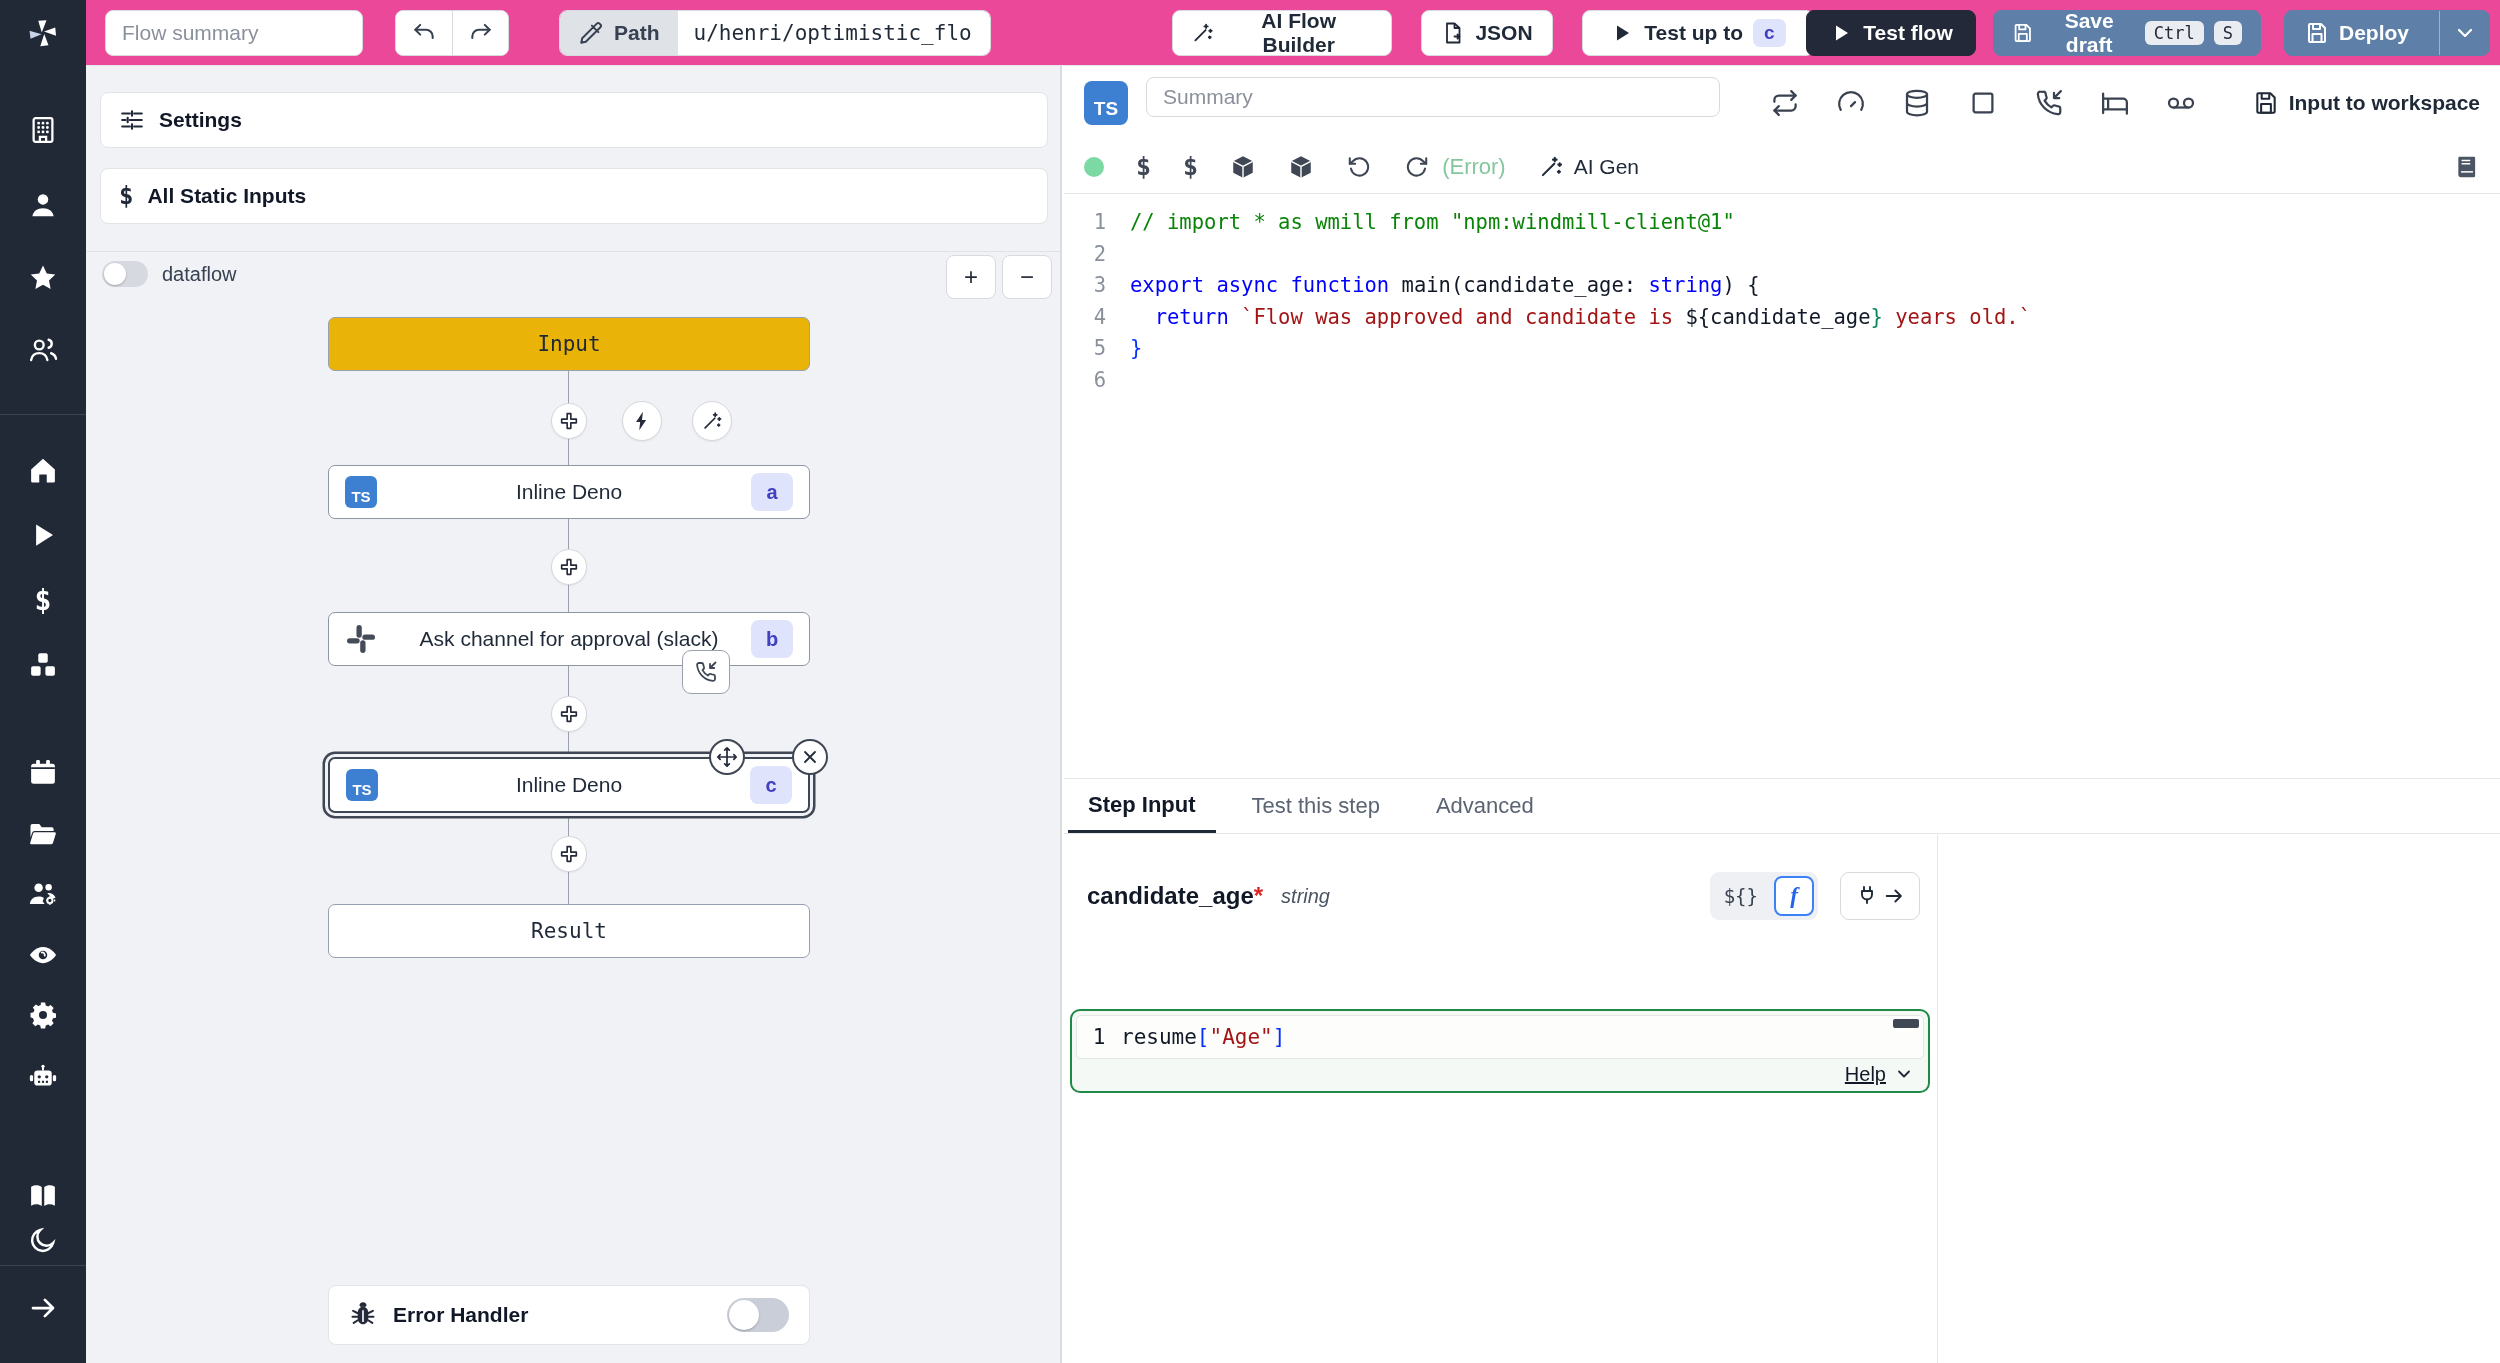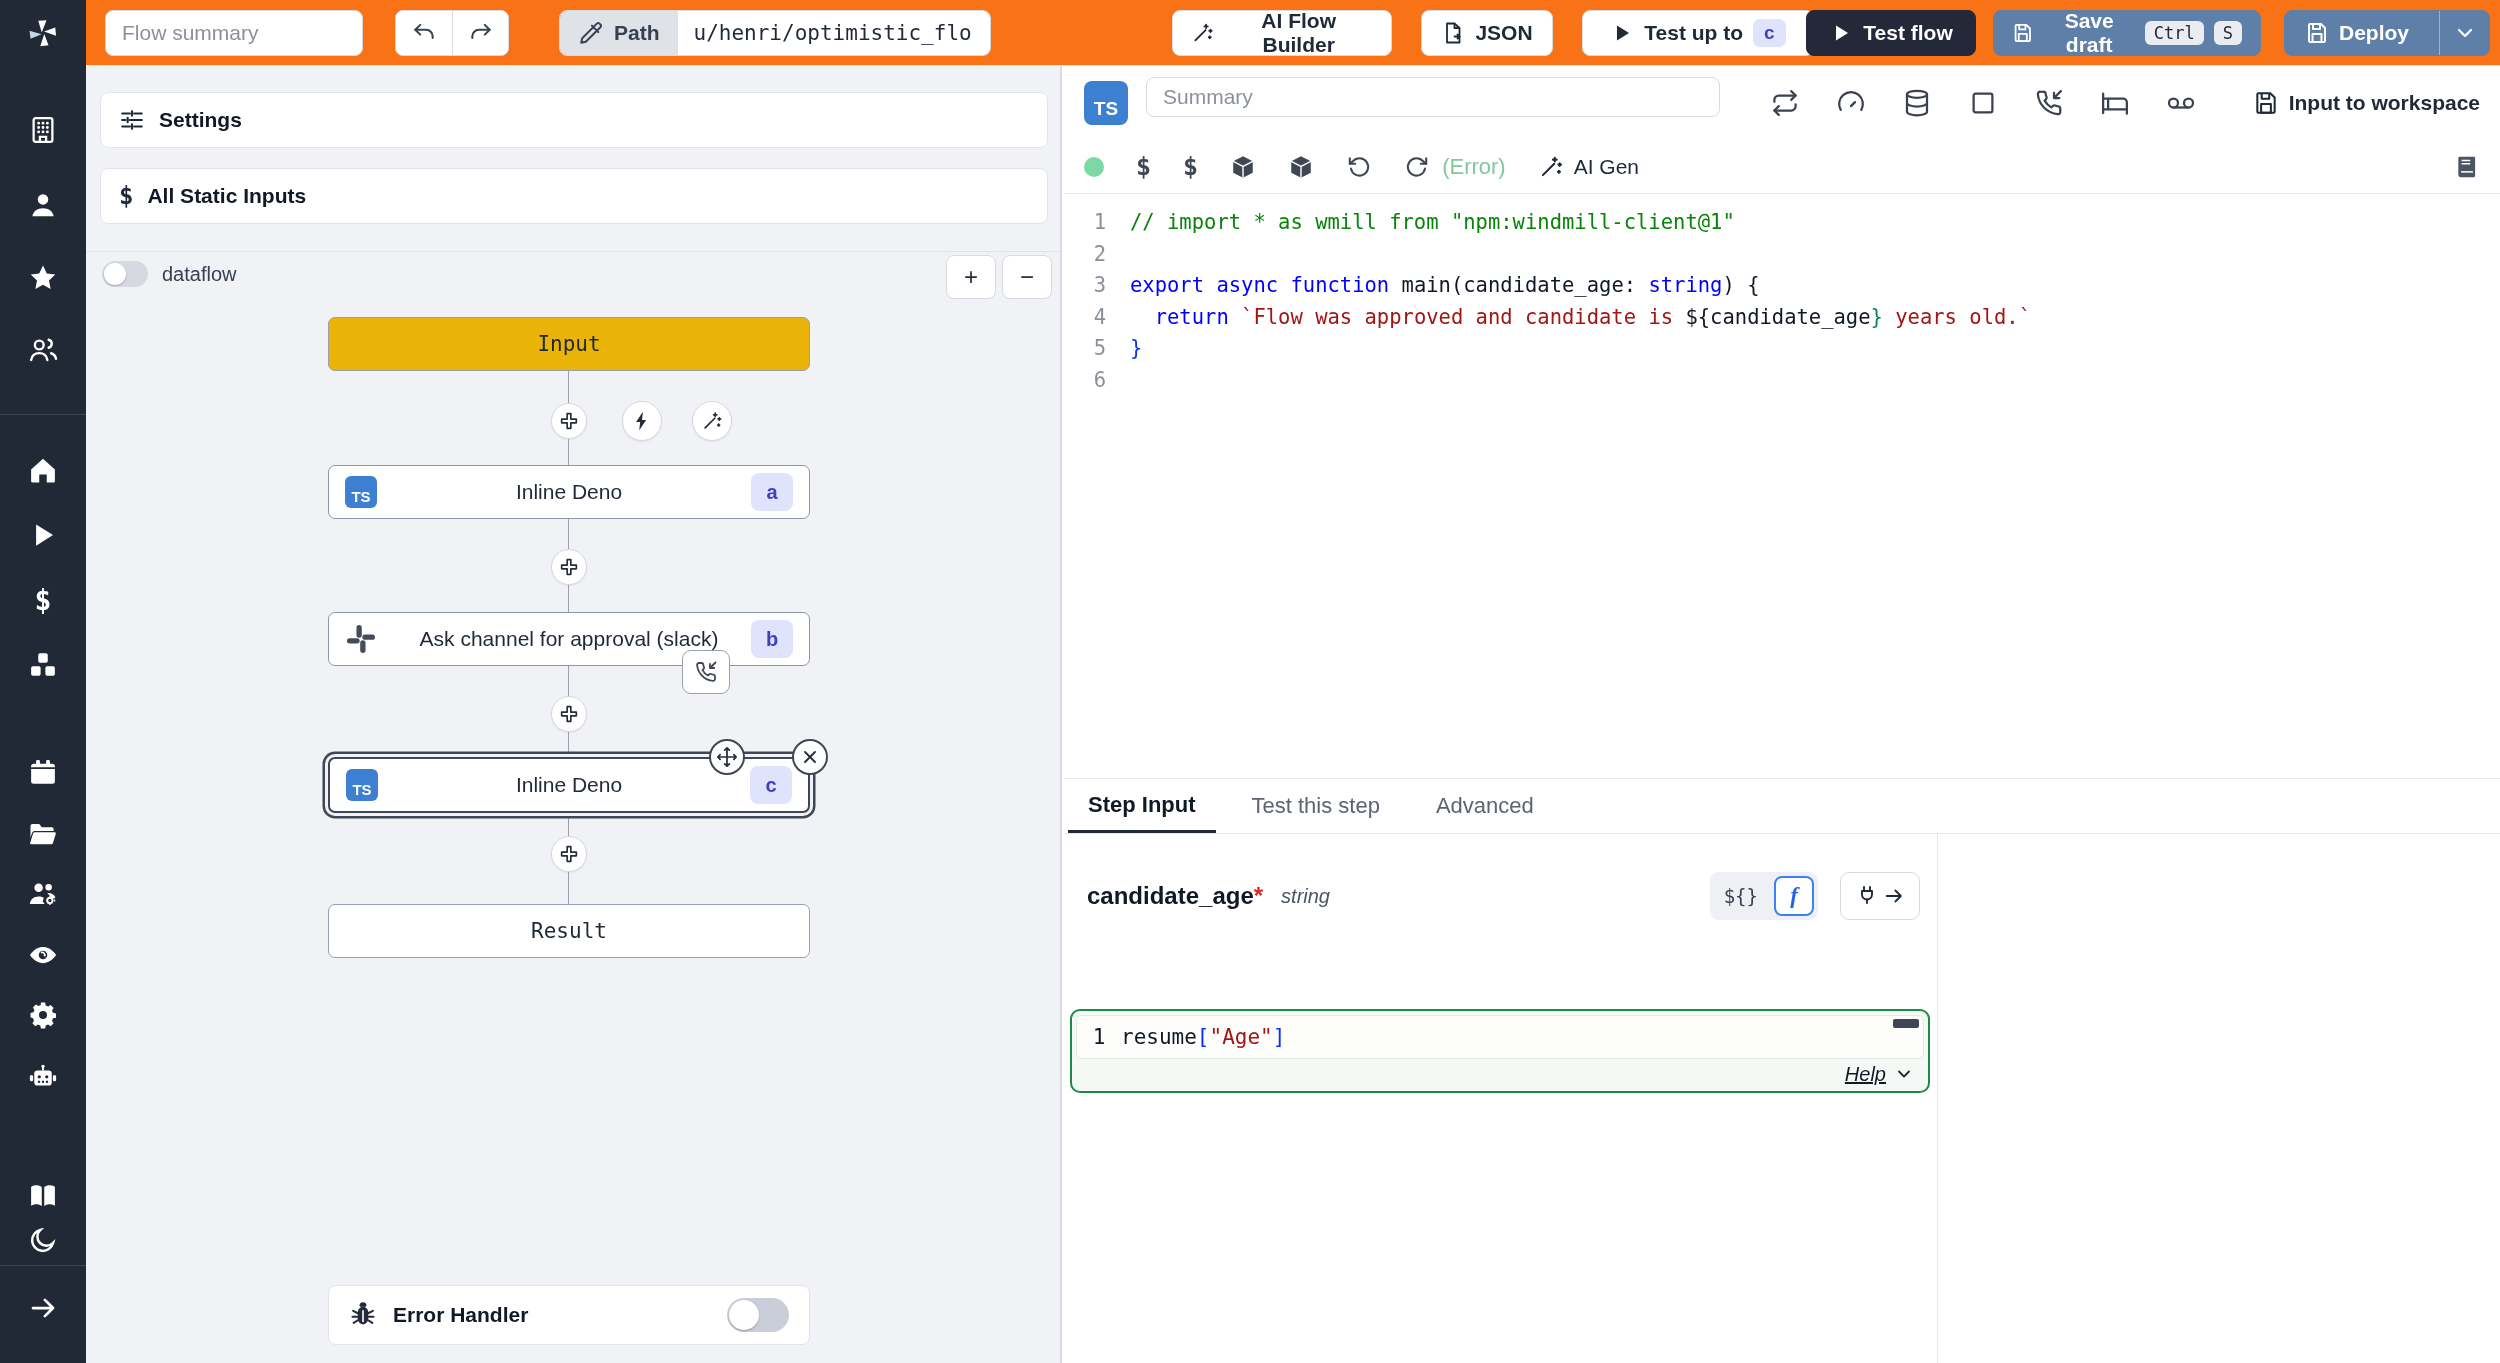--- a/index.html
+++ b/index.html
@@ -8,21 +8,21 @@
   .mono { font-family:"DejaVu Sans Mono", monospace; }
 
   
   .rail { position:absolute; left:0; top:0; width:86px; height:1363px; background:#212836; z-index:30; }
   .rail-item { position:absolute; left:50%; transform:translateX(-50%); width:46px; height:44px; display:flex; align-items:center; justify-content:center; cursor:pointer; }
   .rail-item svg { width:30px; height:30px; }
   .rail-div { position:absolute; left:0; width:100%; height:0; border-top:1px solid #3a4254; }
   .rail-dollar { color:#fff; font-size:28px; font-weight:700; }
 
   
-  .topbar { position:absolute; left:86px; top:0; width:2414px; height:66px; background:#f97316; border-bottom:1px solid #e5e7eb; z-index:20; }
+  .topbar { position:absolute; left:86px; top:0; width:2414px; height:66px; background:#ec4899; border-bottom:1px solid #e5e7eb; z-index:20; }
   .tb { position:absolute; top:10px; height:46px; display:flex; align-items:center; }
   .tb-input { border:1px solid #d7dade; border-radius:8px; height:46px; padding:0 16px; font-size:21px; color:#1f2937; width:100%; outline:none; }
   .tb-input::placeholder { color:#8b919c; }
   .btn { display:flex; align-items:center; justify-content:center; gap:10px; height:46px; border:1px solid #d7dade; border-radius:8px; background:#fff; font-size:21px; font-weight:600; color:#1f2937; cursor:pointer; padding:0 18px; }
   .btn svg { width:24px; height:24px; }
   .btn-dark { background:#232938; border-color:#232938; color:#fff; }
   .btn-steel { background:#5e80a8; border-color:#5e80a8; color:#fff; }
   .kbd { font-family:"DejaVu Sans Mono", monospace; font-size:17px; background:#e9ecf1; color:#232938; border-radius:6px; padding:2px 9px; font-weight:500; }
   .badge-step { background:#dfe3fc; color:#4040c0; font-weight:700; font-size:19px; border-radius:7px; padding:3px 11px; }
   .seg-group { display:flex; height:46px; border:1px solid #d7dade; border-radius:8px; overflow:hidden; background:#fff; }
@@ -89,21 +89,21 @@
   .ftype { font-size:20px; font-style:italic; color:#4b5563; margin-left:18px; }
   .seg-fx { margin-left:auto; display:flex; align-items:center; background:#eef0f3; border-radius:9px; padding:4px; gap:6px; }
   .seg-template { font-family:"DejaVu Sans Mono", monospace; font-size:19px; color:#374151; padding:0 10px; cursor:pointer; }
   .fx-btn { width:40px; height:40px; background:#fff; border:2px solid #3b82f6; border-radius:8px; color:#2563eb; display:flex; align-items:center; justify-content:center; font-family:"Liberation Serif", serif; font-style:italic; font-size:23px; font-weight:700; cursor:pointer; }
   .plug-btn { margin-left:22px; width:80px; height:48px; background:#fff; border:1px solid #d7dade; border-radius:9px; display:flex; align-items:center; justify-content:center; gap:4px; cursor:pointer; }
   .expr-box { position:absolute; left:6px; width:860px; top:175px; height:84px; border:2.5px solid #1f8a45; border-radius:10px; background:#f5f9f5; }
   .expr-edit { position:relative; margin:4px 4px 0 4px; height:44px; background:#fdfdfc; border:1px solid #e4e8e4; border-radius:5px; display:flex; align-items:center; font-family:"DejaVu Sans Mono", monospace; font-size:21px; }
   .expr-ln { width:44px; text-align:center; color:#111827; flex:none; }
   .expr-scroll { position:absolute; right:4px; top:3px; width:26px; height:9px; background:#3f4754; border-radius:2px; }
   .expr-foot { display:flex; justify-content:flex-end; align-items:center; height:30px; padding-right:14px; gap:8px; }
-  .help-link { font-size:20px; color:#111827; text-decoration:underline; cursor:pointer;font-style:italic; }
+  .help-link { font-size:20px; color:#111827; text-decoration:underline; cursor:pointer; }
 </style>
 </head>
 <body>
 
 <div class="app">
 
   <nav class="rail">
     <div class="rail-item" style="top:11px">
       <svg viewBox="0 0 24 24">
           <path fill="#fff" d="M11 11.5 8.2 2.2l6.6-.4z"></path>

